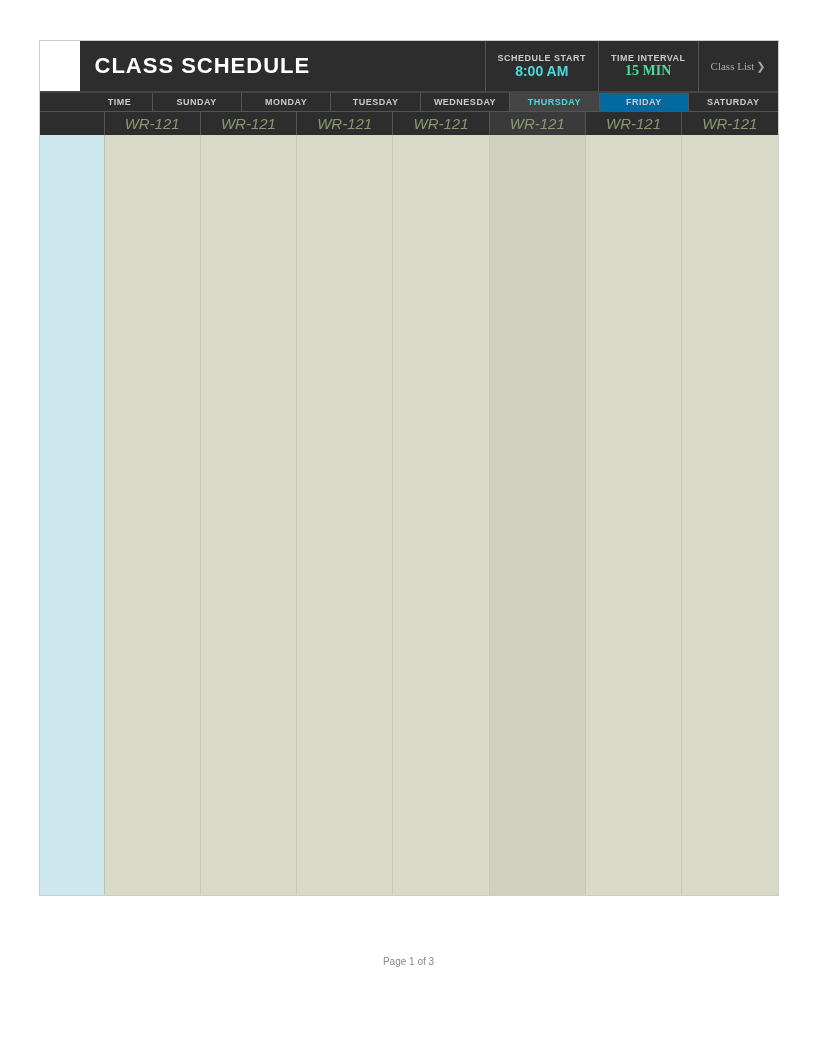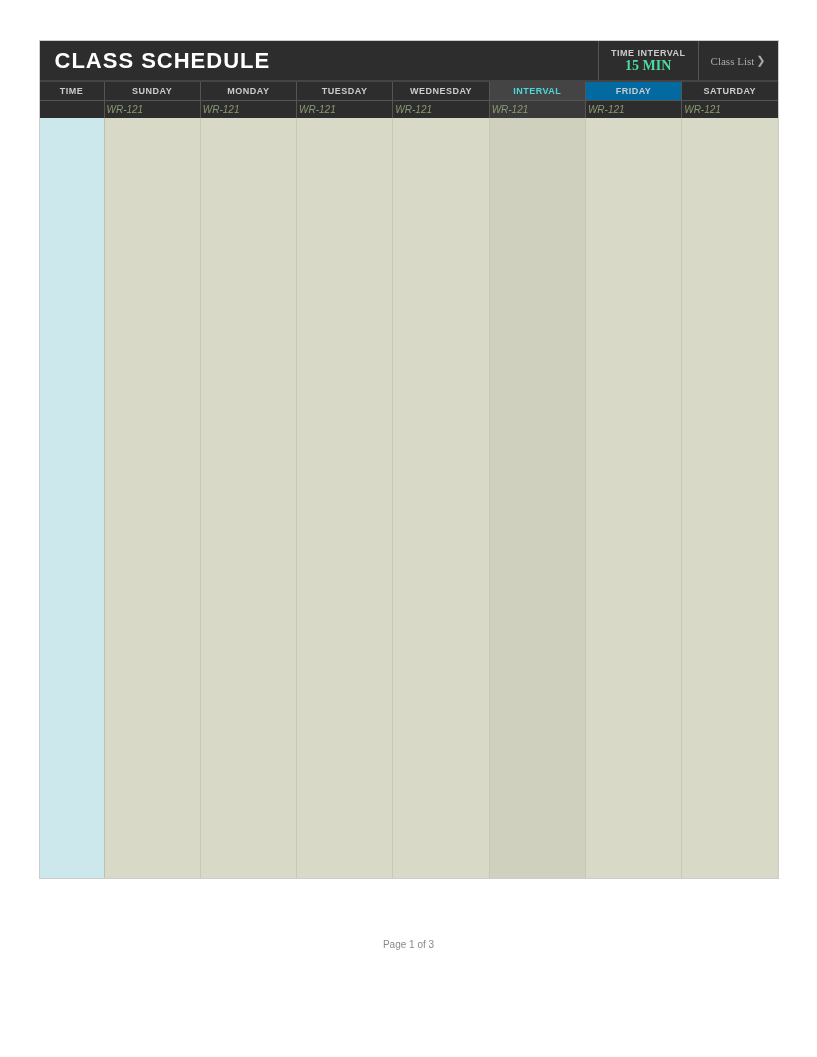--- a/index.html
+++ b/index.html
@@ -30,21 +30,22 @@
     .schedule-container {
       width: 740px;
       border: 1px solid #ccc;
     }
 
     
     .header-row {
       display: flex;
       align-items: stretch;
       background: #2d2d2d;
-      height: 39px;
+      height: 50px;
+      margin-left: 40px;
     }
 
     .title-section {
       display: flex;
       align-items: center;
       padding: 0 15px;
       flex: 1;
     }
 
     .title-text {
@@ -122,20 +123,21 @@
       color: #aaaaaa;
       font-size: 11px;
       margin-left: 2px;
     }
 
     
     .col-headers-row {
       display: flex;
       background: #2d2d2d;
       border-top: 2px solid #444;
+      padding-left: 48px;
     }
 
     .col-header {
       flex: 1;
       text-align: center;
       padding: 4px 2px;
       font-size: 9px;
       font-weight: bold;
       color: #cccccc;
       letter-spacing: 0.5px;
@@ -162,22 +164,23 @@
 
     
     .sub-header-row {
       display: flex;
       background: #2d2d2d;
       border-top: 1px solid #555;
     }
 
     .sub-header-cell {
       flex: 1;
+      text-align: center;
       padding: 3px 2px;
-      font-size: 10px;
+      font-size: 15px;
       font-style: italic;
       color: #8a9a70;
       border-right: 1px solid #555;
     }
 
     .sub-header-cell.time-col {
       flex: 0 0 65px;
       background: #2d2d2d;
     }
 
@@ -234,38 +237,42 @@
   </style>
 </head>
 <body>
 
 <div class="page">
   <div class="schedule-container">
 
     <div class="header-row">
       <div class="title-section">
         <span class="title-text">CLASS SCHEDULE</span>
+      </div>
+      <div class="schedule-start-section">
+        <span class="schedule-start-label">SCHEDULE START</span>
+        <span class="schedule-start-value">8:00 AM</span>
       </div>
       <div class="time-interval-section">
         <span class="time-interval-label">TIME INTERVAL</span>
         <span class="time-interval-value">15 MIN</span>
       </div>
       <div class="class-list-section">
         <span class="class-list-text">Class List</span>
         <span class="class-list-arrow">❯</span>
       </div>
     </div>
 
     <div class="col-headers-row">
       <div class="col-header time-col">TIME</div>
       <div class="col-header">SUNDAY</div>
       <div class="col-header">MONDAY</div>
       <div class="col-header">TUESDAY</div>
       <div class="col-header">WEDNESDAY</div>
-      <div class="col-header thursday-col">INTERVAL</div>
+      <div class="col-header thursday-col">THURSDAY</div>
       <div class="col-header friday-col">FRIDAY</div>
       <div class="col-header">SATURDAY</div>
     </div>
 
     <div class="sub-header-row">
       <div class="sub-header-cell time-col"></div>
       <div class="sub-header-cell">WR-121</div>
       <div class="sub-header-cell">WR-121</div>
       <div class="sub-header-cell">WR-121</div>
       <div class="sub-header-cell">WR-121</div>

